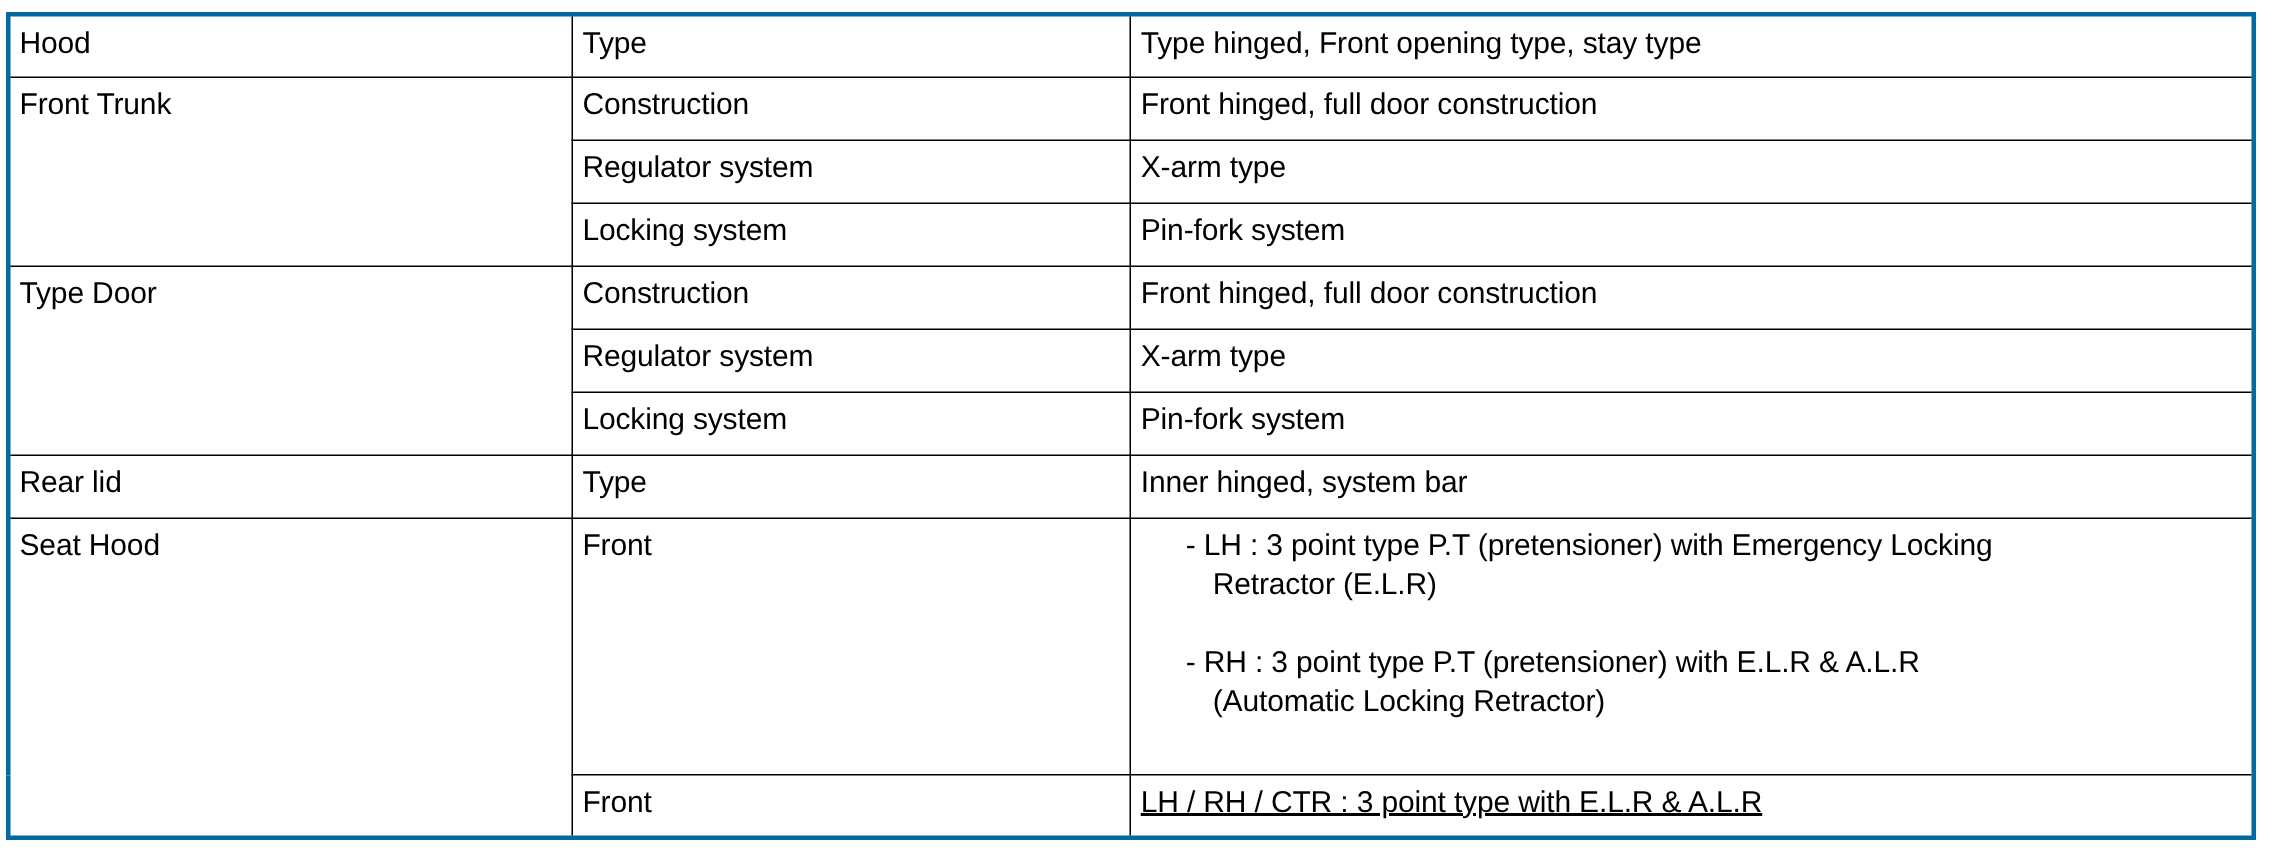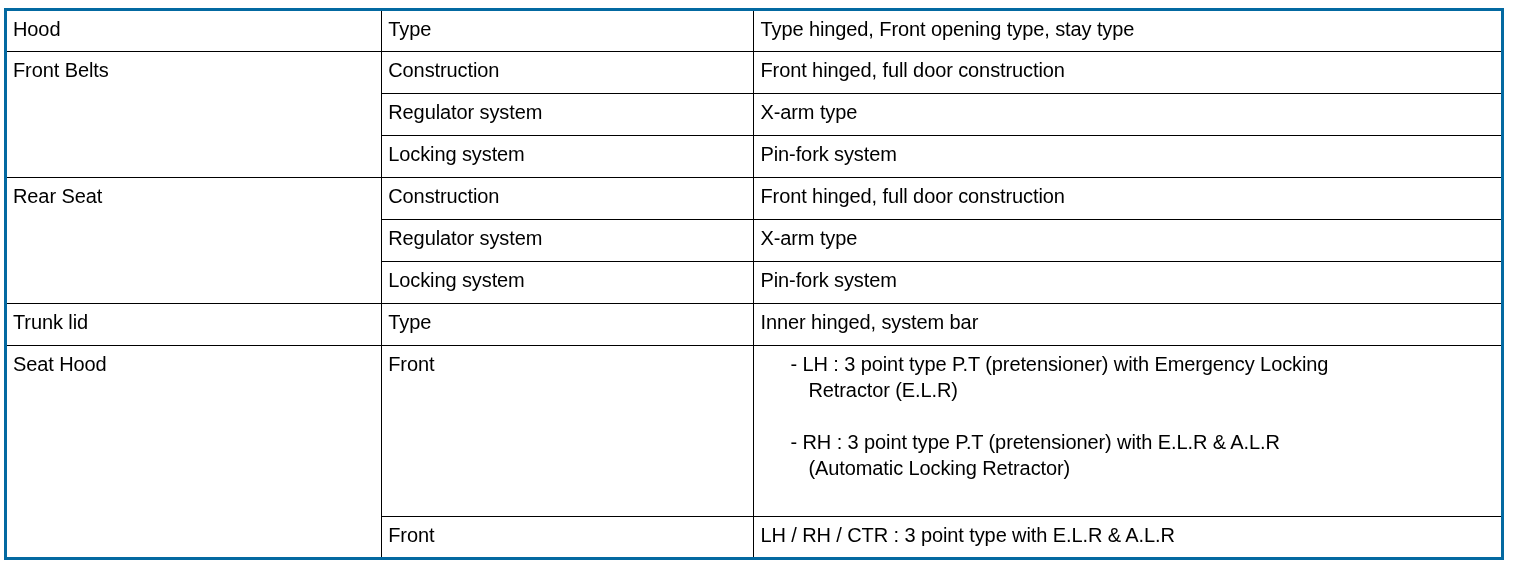--- a/index.html
+++ b/index.html
@@ -64,21 +64,21 @@
     position: relative;
     padding-left: 18px;
     white-space: pre-line;
     text-indent: -18px;
     margin-left: 30px;
   }
   .bullet-gap {
     display: block;
     height: 26px;
   }
-  .nowrap-line { white-space: nowrap; }
+  .nowrap-line { white-space: nowrap; text-decoration: underline; }
 </style>
 </head>
 <body>
 
 <div class="spec-sheet">
 
   <table class="spec-table">
     <colgroup>
       <col class="c-group">
       <col class="c-item">
@@ -86,49 +86,49 @@
     </colgroup>
     <tbody>
 
       <tr class="row-h">
         <td class="group-cell" rowspan="1">Hood</td>
         <td class="item-cell">Type</td>
         <td class="value-cell">Type hinged, Front opening type, stay type</td>
       </tr>
 
       <tr class="row-h">
-        <td class="group-cell" rowspan="3">Front Belts</td>
+        <td class="group-cell" rowspan="3">Front Trunk</td>
         <td class="item-cell">Construction</td>
         <td class="value-cell">Front hinged, full door construction</td>
       </tr>
       <tr class="row-h">
         <td class="item-cell">Regulator system</td>
         <td class="value-cell">X-arm type</td>
       </tr>
       <tr class="row-h">
         <td class="item-cell">Locking system</td>
         <td class="value-cell">Pin-fork system</td>
       </tr>
 
       <tr class="row-h">
-        <td class="group-cell" rowspan="3">Rear Seat</td>
+        <td class="group-cell" rowspan="3">Type Door</td>
         <td class="item-cell">Construction</td>
         <td class="value-cell">Front hinged, full door construction</td>
       </tr>
       <tr class="row-h">
         <td class="item-cell">Regulator system</td>
         <td class="value-cell">X-arm type</td>
       </tr>
       <tr class="row-h">
         <td class="item-cell">Locking system</td>
         <td class="value-cell">Pin-fork system</td>
       </tr>
 
       <tr class="row-h">
-        <td class="group-cell" rowspan="1">Trunk lid</td>
+        <td class="group-cell" rowspan="1">Rear lid</td>
         <td class="item-cell">Type</td>
         <td class="value-cell">Inner hinged, system bar</td>
       </tr>
 
       <tr class="row-front-detail">
         <td class="group-cell" rowspan="2">Seat Hood</td>
         <td class="item-cell">Front</td>
         <td class="value-cell">
           <span class="value-block">
             <span class="bullet-line">- LH : 3 point type P.T (pretensioner) with Emergency Locking

